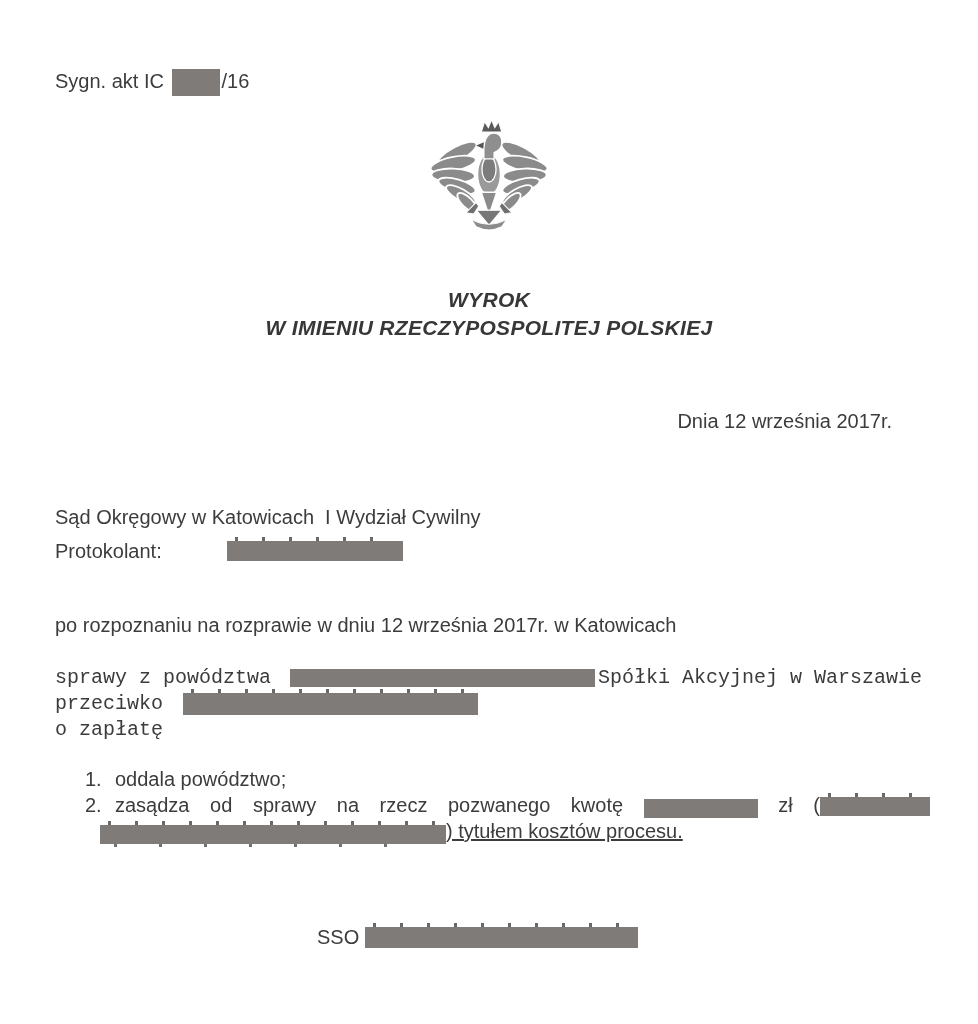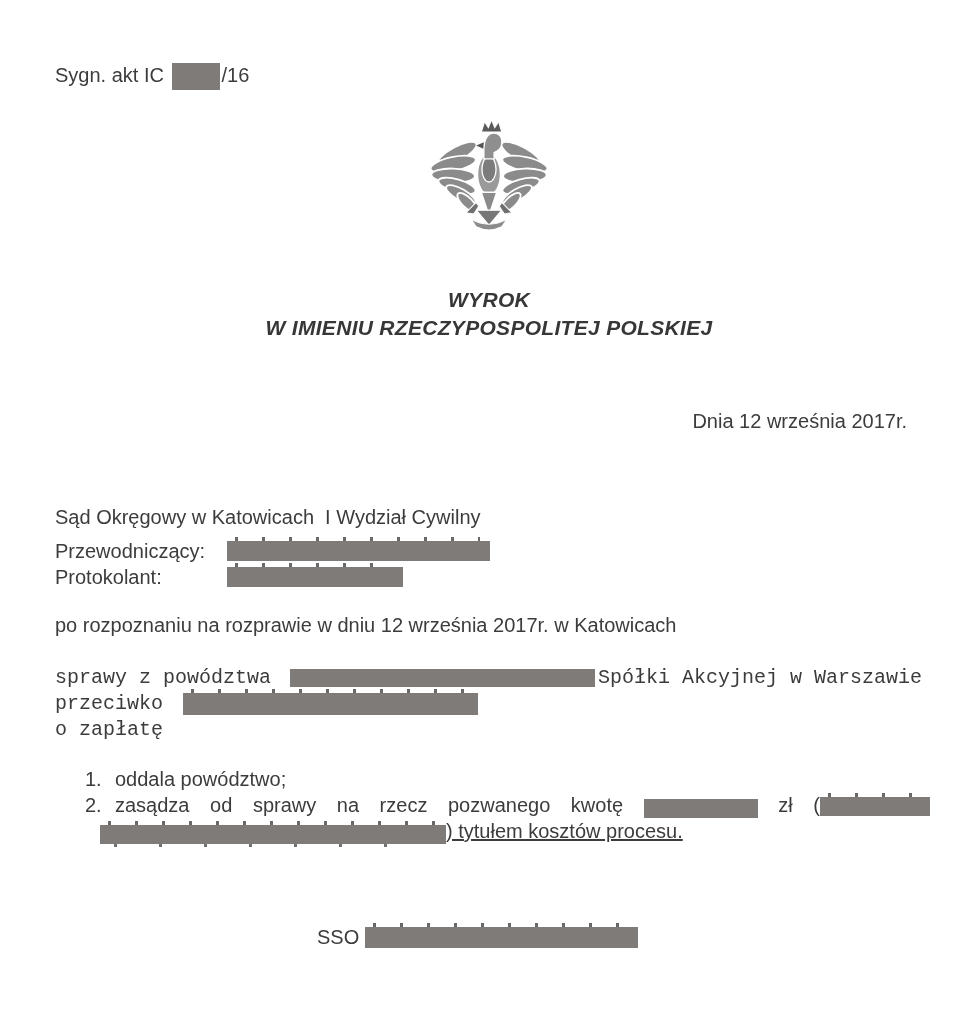--- a/index.html
+++ b/index.html
@@ -11,31 +11,31 @@
     position: relative;
     overflow: hidden;
   }
   .page {
     position: absolute; inset: 0;
     font-size: 20px; line-height: 26px;
   }
   .abs { position: absolute; }
 
   
-  .sygn { top: 62px; left: 55px; }
+  .sygn { top: 68px; left: 55px; }
 
   
   .emblem { top: 118px; left: 50%; transform: translateX(-50%); width: 130px; height: 128px; }
   .emblem svg { width: 100%; height: 100%; }
 
   
   .title { top: 286px; left: 0; width: 100%; text-align: center; font-weight: bold; font-size: 21px; line-height: 28px; color: #373737; letter-spacing: 0.3px; font-style: italic; }
 
   
-  .date { top: 408px; right: 71px; text-align: center; }
+  .date { top: 408px; right: 86px; text-align: center; }
 
   
   .court { top: 452px; left: 55px; white-space: pre; }
 
   
   .panel { top: 538px; left: 55px; }
   .panel-row { display: grid; grid-template-columns: 172px auto; align-items: center; height: 26px; }
 
   
   .hearing { top: 612px; left: 55px; }
@@ -127,24 +127,20 @@
   </div>
 
   <div class="abs date">Dnia 12 września 2017r.</div>
 
   <div class="abs court">
     <div>Sąd Okręgowy w Katowicach  I Wydział Cywilny</div>
   </div>
 
   <div class="abs panel">
     <div class="panel-row">
-      <span>Przewodniczący:</span>
-      <span class="bar ghost-top" style="width:263px;height:20px;"></span>
-    </div>
-    <div class="panel-row">
       <span>Protokolant:</span>
       <span class="bar ghost-top" style="width:176px;height:20px;"></span>
     </div>
   </div>
 
   <div class="abs hearing">po rozpoznaniu na rozprawie w dniu 12 września 2017r. w Katowicach</div>
 
   <div class="abs claim">
     <div class="line">
       <span>sprawy z powództwa</span>

